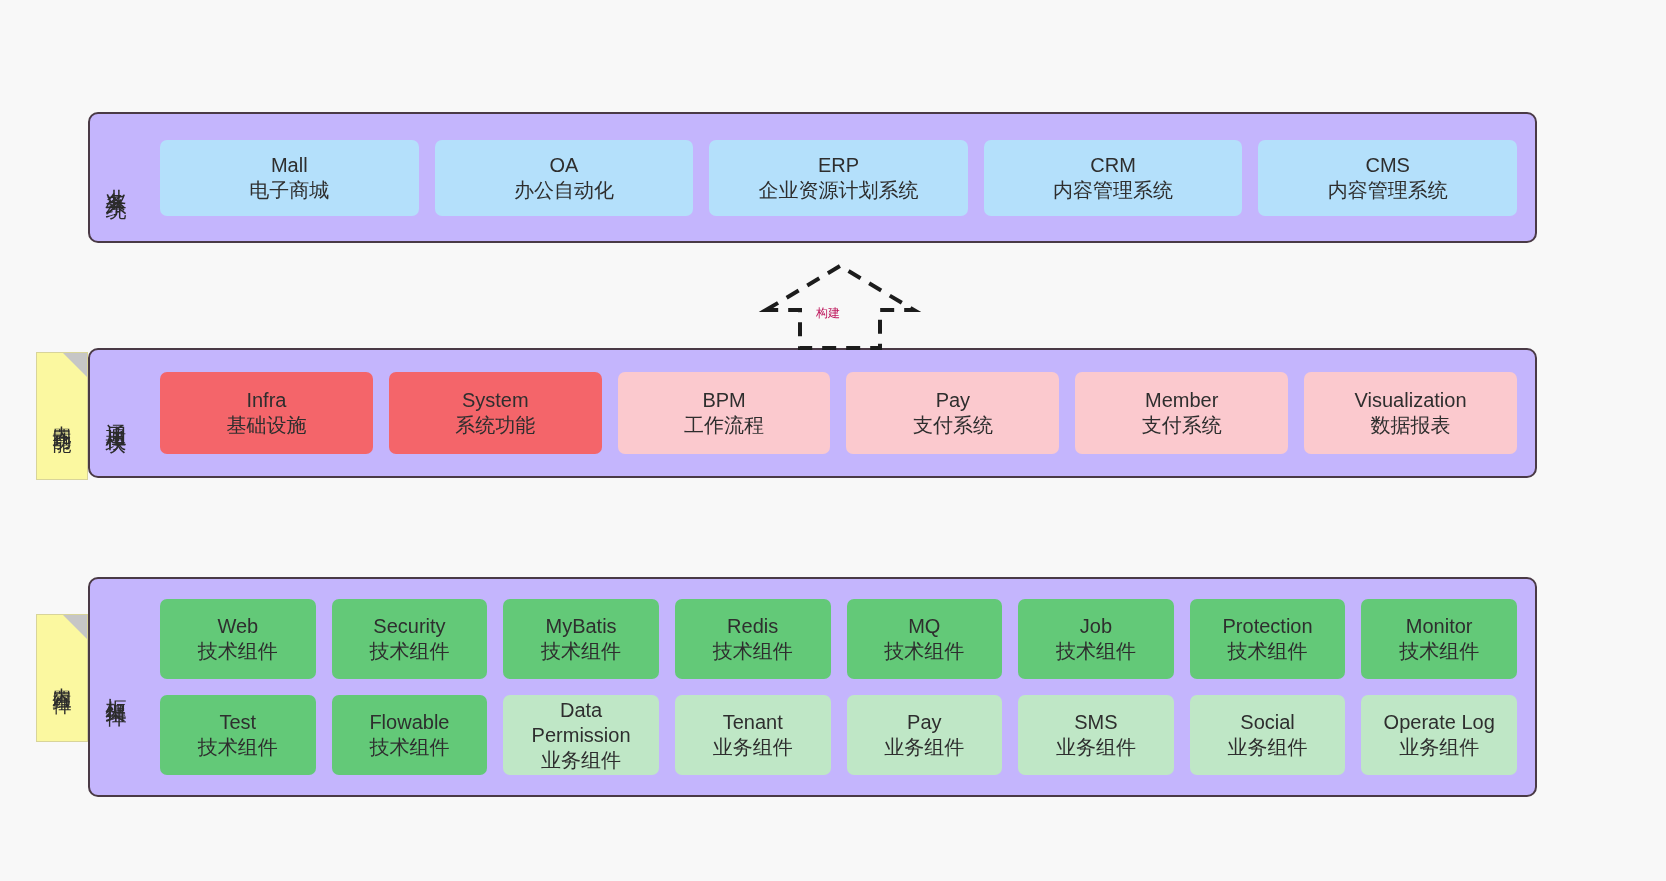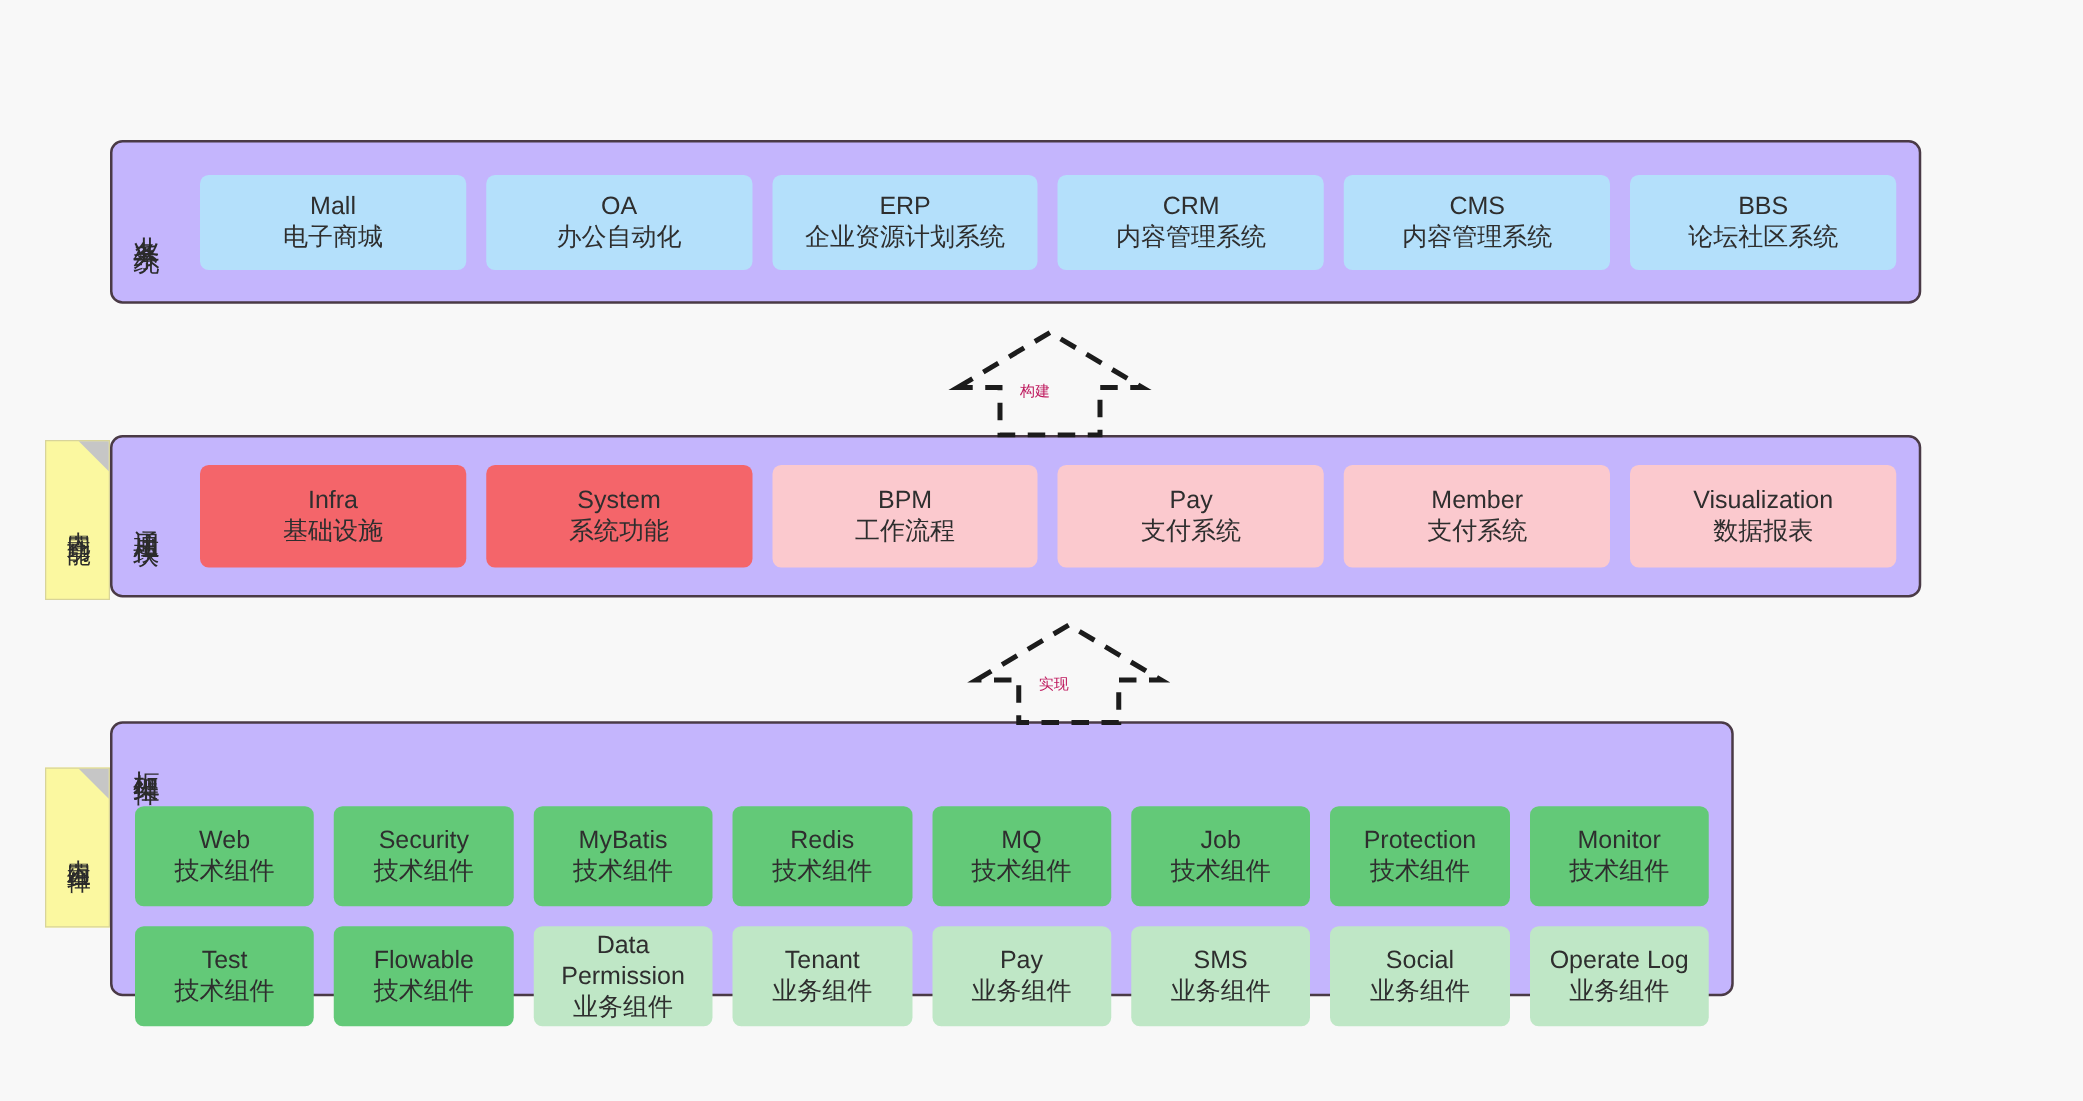--- a/index.html
+++ b/index.html
@@ -143,24 +143,20 @@
           <span class="t2">企业资源计划系统</span>
         </div>
         <div class="card biz-card">
           <span class="t1">CRM</span>
           <span class="t2">内容管理系统</span>
         </div>
         <div class="card biz-card">
           <span class="t1">CMS</span>
           <span class="t2">内容管理系统</span>
         </div>
-        <div class="card biz-card">
-          <span class="t1">BBS</span>
-          <span class="t2">论坛社区系统</span>
-        </div>
       </div>
     </div>
   </div>
 
   <div class="uml-arrow" style="left:750px; top:258px; width:180px; height:92px;">
     <svg width="180" height="92" viewBox="0 0 180 92">
       <path d="M 16 52 L 90 8 L 164 52 L 130 52 L 130 90 L 50 90 L 50 52 Z" fill="none" stroke="#1c1c1c" stroke-width="4" stroke-dasharray="14,10" stroke-linejoin="miter"></path>
     </svg>
     <span class="label" style="left:66px; top:47px;">构建</span>
   </div>
@@ -195,33 +191,27 @@
           <span class="t2">支付系统</span>
         </div>
         <div class="card mod-soft">
           <span class="t1">Visualization</span>
           <span class="t2">数据报表</span>
         </div>
       </div>
     </div>
   </div>
 
-  <div class="uml-arrow" style="left:765px; top:492px; width:180px; height:88px;">
-    <svg width="180" height="88" viewBox="0 0 180 88">
-      <path d="M 16 52 L 90 8 L 164 52 L 130 52 L 130 86 L 50 86 L 50 52 Z" fill="none" stroke="#1c1c1c" stroke-width="4" stroke-dasharray="14,10" stroke-linejoin="miter"></path>
-    </svg>
-    <span class="label" style="left:66px; top:47px;">实现</span>
-  </div>
 
   <div class="note" style="left:36px; top:614px; width:52px; height:128px;">
     <span class="fold"></span>
     <span>内置组件</span>
   </div>
 
-  <div class="layer" id="layer-framework" style="left:88px; top:577px; width:1299px; height:220px;flex-direction:column;">
+  <div class="layer" id="layer-framework" style="left:88px; top:577px; width:1449px; height:220px;">
     <div class="layer-title">框架组件</div>
     <div class="layer-body">
       <div class="rows">
 
         <div class="row">
           <div class="card fw-tech">
             <span class="t1">Web</span>
             <span class="t2">技术组件</span>
           </div>
           <div class="card fw-tech">

